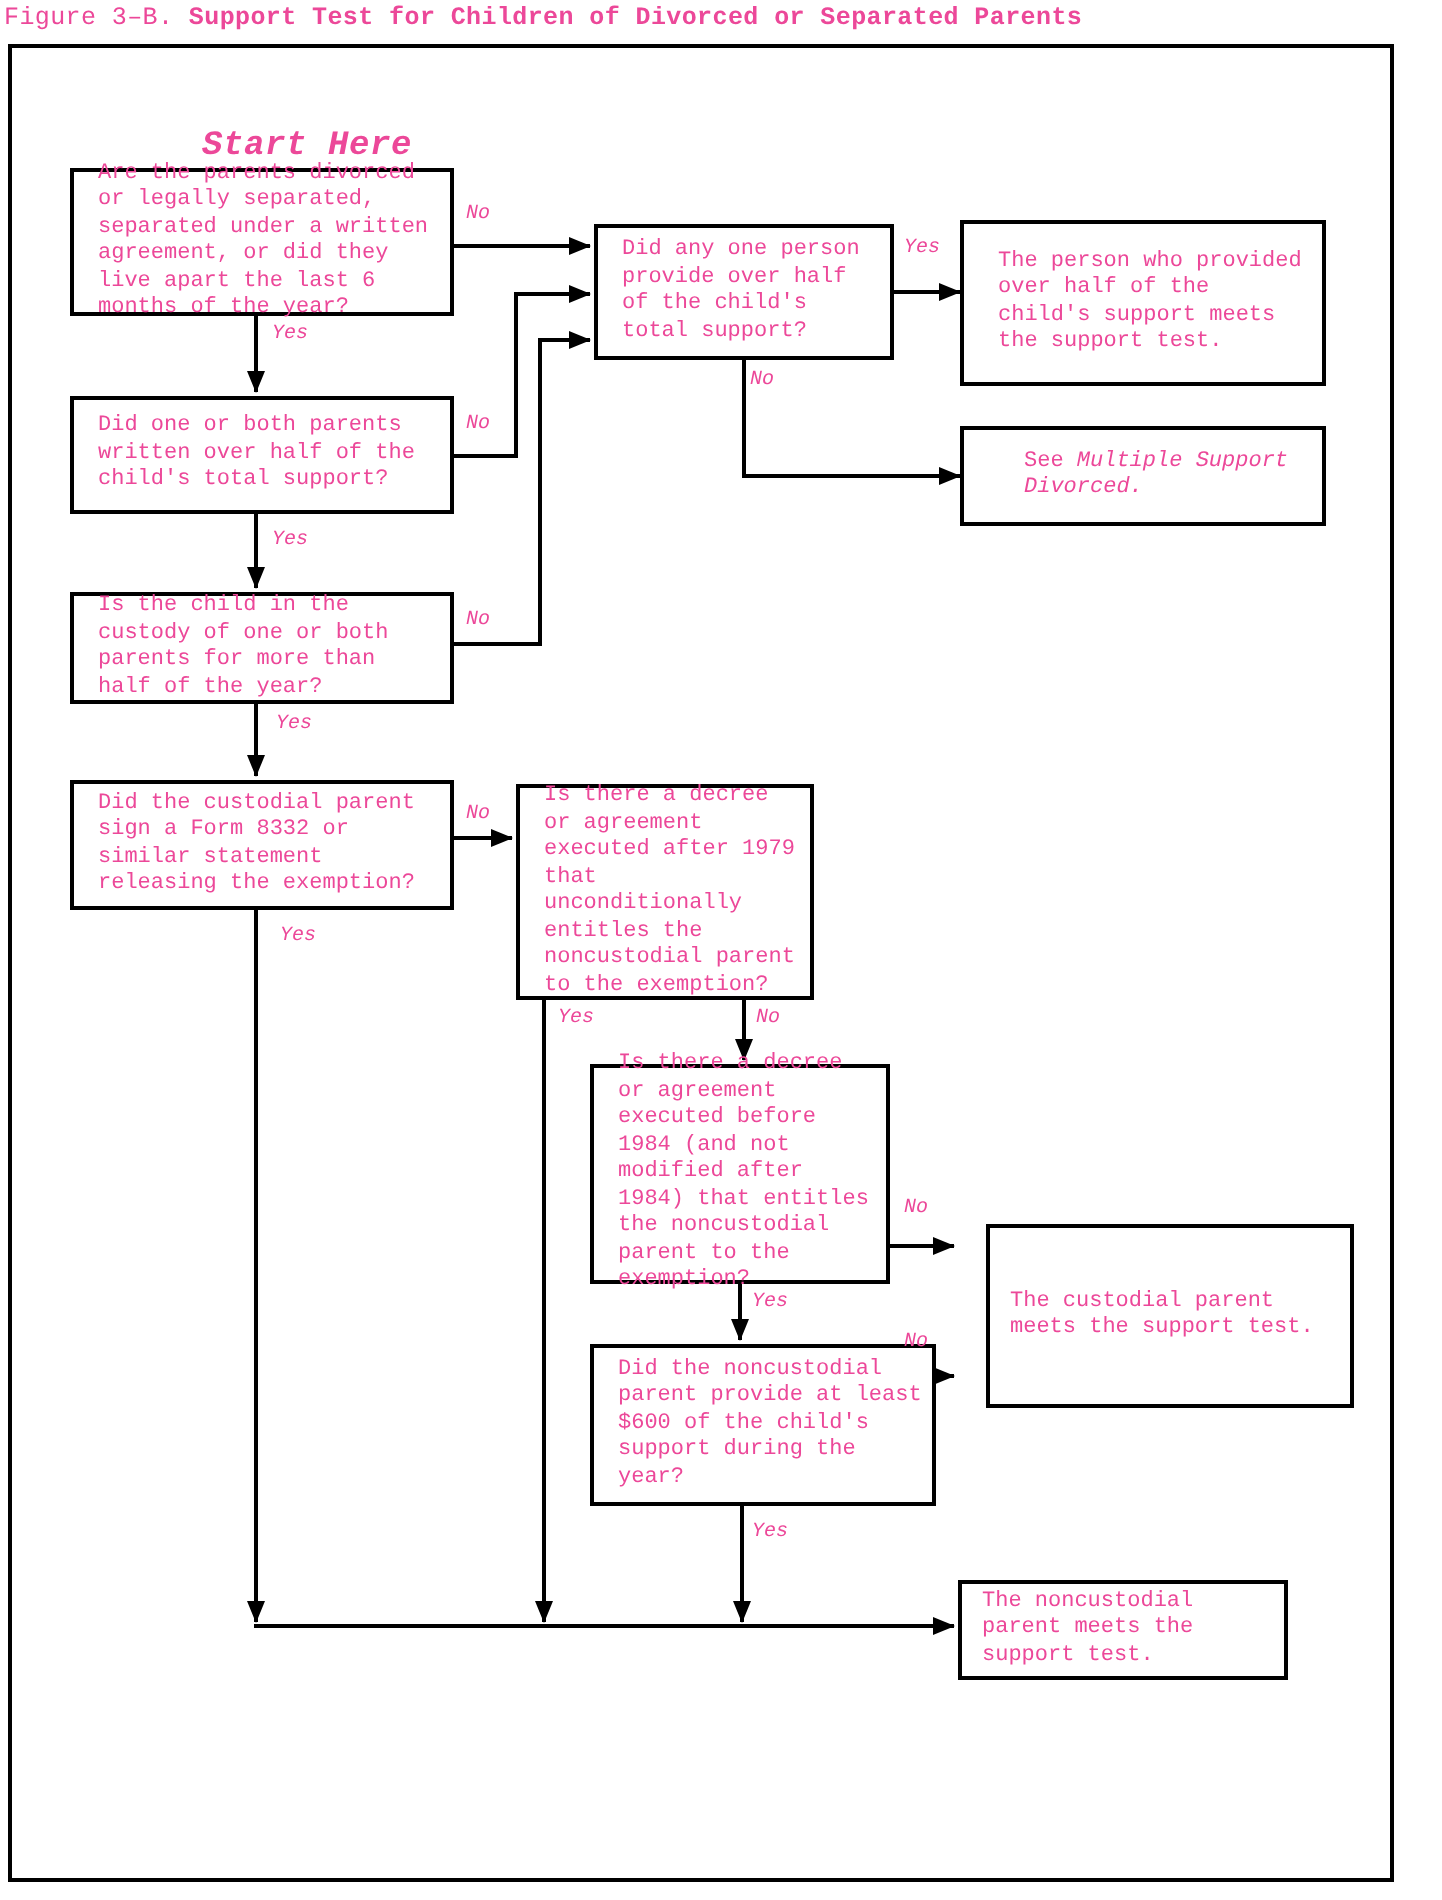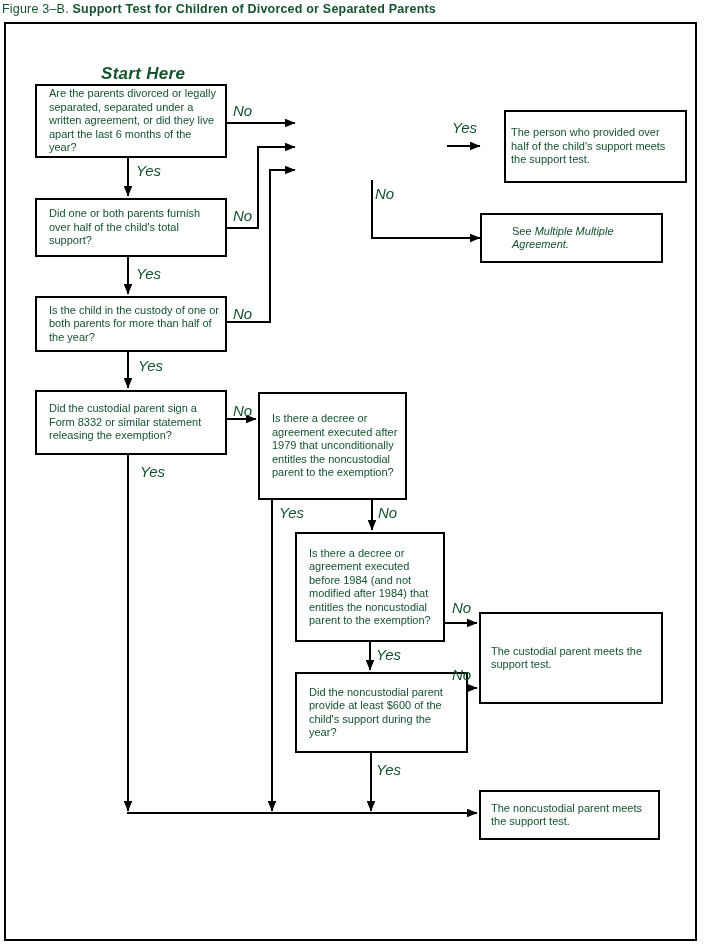--- a/index.html
+++ b/index.html
@@ -1,22 +1,22 @@
 <!DOCTYPE html>
 <html><head>
 <meta charset="utf-8">
 <style>
   html, body { margin: 0; padding: 0; background: #ffffff; }
   .page {
     position: relative;
     width: 721px;
     height: 950px;
     background: #ffffff;
-    font-family: Liberation Sans, sans-serif;
-    color: #14532d;
+    font-family: Liberation Mono, monospace;
+    color: #ec4899;
     overflow: hidden;
   }
   .fig-title {
     position: absolute;
     left: 2px; top: 2px;
     font-size: 12.5px;
     white-space: nowrap;
     letter-spacing: 0.2px;
   }
   .fig-title .bold { font-weight: bold; }
@@ -41,21 +41,21 @@
     display: flex;
     align-items: center;
     font-size: 11px;
     line-height: 13.5px;
     padding: 3px 5px 3px 12px;
   }
   .qbox .txt { display: block; }
   .qbox.see { padding-left: 30px; }
   .lbl {
     position: absolute;
-    font-size: 15px;
+    font-size: 10px;
     font-style: italic;
     white-space: nowrap;
   }
   .lbl.start {
     font-weight: bold;
     font-size: 17px;
     letter-spacing: 0.3px;
     text-align: center;
   }
   .ital { font-style: italic; }
@@ -95,49 +95,52 @@
       <path d="M127,813 L477,813" marker-end="url(#arr)"></path>
     </g>
   </svg>
 
   <div class="lbl start" style="left:101px; top:64px;">Start Here</div>
 
   <div class="qbox" style="left:35px; top:84px; width:192px; height:74px;">
     <span class="txt">Are the parents divorced or legally separated, separated under a written agreement, or did they live apart the last 6 months of the year?</span>
   </div>
   <div class="qbox" style="left:35px; top:198px; width:192px; height:59px;">
-    <span class="txt">Did one or both parents furnish over half of the child's total support?</span>
+    <span class="txt">Did one or both parents written over half of the child's total support?</span>
   </div>
   <div class="qbox" style="left:35px; top:296px; width:192px; height:56px;justify-content:flex-end;">
     <span class="txt">Is the child in the custody of one or both parents for more than half of the year?</span>
   </div>
   <div class="qbox" style="left:35px; top:390px; width:192px; height:65px;align-items:center;">
     <span class="txt">Did the custodial parent sign a Form 8332 or similar statement releasing the exemption?</span>
   </div>
 
+  <div class="qbox" style="left:297px; top:112px; width:150px; height:68px;">
+    <span class="txt">Did any one person provide over half of the child's total support?</span>
+  </div>
   <div class="qbox" style="left:258px; top:392px; width:149px; height:108px;">
     <span class="txt">Is there a decree or agreement executed after 1979 that unconditionally entitles the noncustodial parent to the exemption?</span>
   </div>
   <div class="qbox" style="left:295px; top:532px; width:150px; height:110px;">
     <span class="txt">Is there a decree or agreement executed before 1984 (and not modified after 1984) that entitles the noncustodial parent to the exemption?</span>
   </div>
   <div class="qbox" style="left:295px; top:672px; width:173px; height:81px;">
     <span class="txt">Did the noncustodial parent provide at least $600 of the child's support during the year?</span>
   </div>
 
-  <div class="qbox" style="left:504px; top:110px; width:183px; height:73px; padding-left:5px;">
+  <div class="qbox" style="left:480px; top:110px; width:183px; height:83px; padding-left:17px;">
     <span class="txt">The person who provided over half of the child's support meets the support test.</span>
   </div>
   <div class="qbox see" style="left:480px; top:213px; width:183px; height:50px;">
-    <span class="txt"><span>See </span><span class="ital">Multiple Multiple Agreement.</span></span>
+    <span class="txt"><span>See </span><span class="ital">Multiple Support Divorced.</span></span>
   </div>
-  <div class="qbox" style="left:479px; top:612px; width:184px; height:92px; padding-left:10px;justify-content:center;">
+  <div class="qbox" style="left:493px; top:612px; width:184px; height:92px; padding-left:10px;justify-content:center;">
     <span class="txt">The custodial parent meets the support test.</span>
   </div>
-  <div class="qbox" style="left:479px; top:790px; width:181px; height:50px; padding-left:10px;">
+  <div class="qbox" style="left:479px; top:790px; width:165px; height:50px; padding-left:10px;">
     <span class="txt">The noncustodial parent meets the support test.</span>
   </div>
 
   <div class="lbl" style="left:136px; top:162px;">Yes</div>
   <div class="lbl" style="left:233px; top:102px;">No</div>
   <div class="lbl" style="left:136px; top:265px;">Yes</div>
   <div class="lbl" style="left:233px; top:207px;">No</div>
   <div class="lbl" style="left:138px; top:357px;">Yes</div>
   <div class="lbl" style="left:233px; top:305px;">No</div>
   <div class="lbl" style="left:140px; top:463px;">Yes</div>

